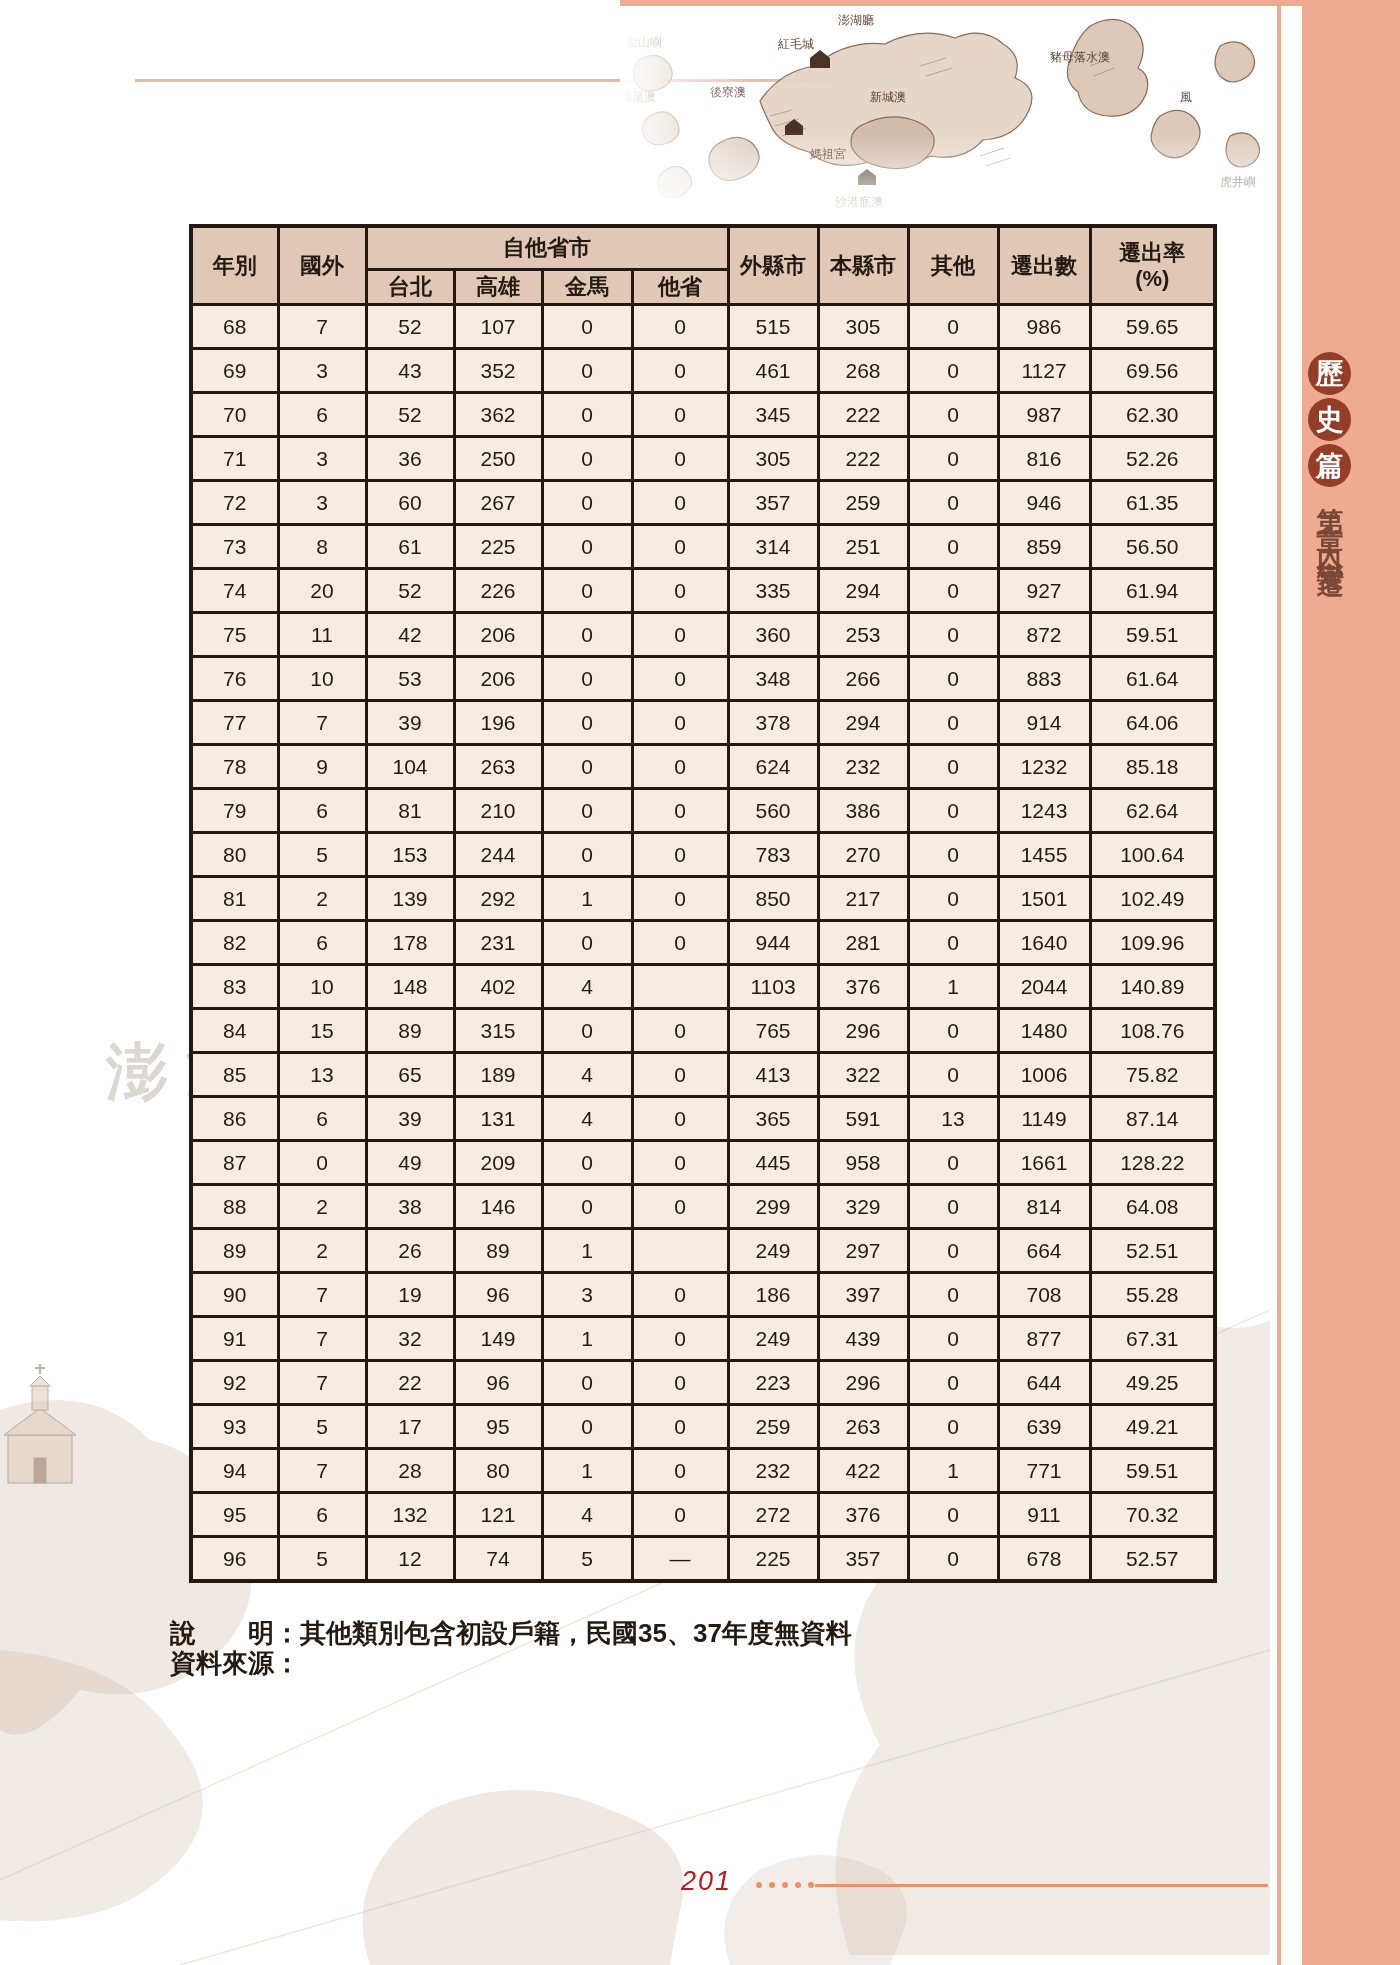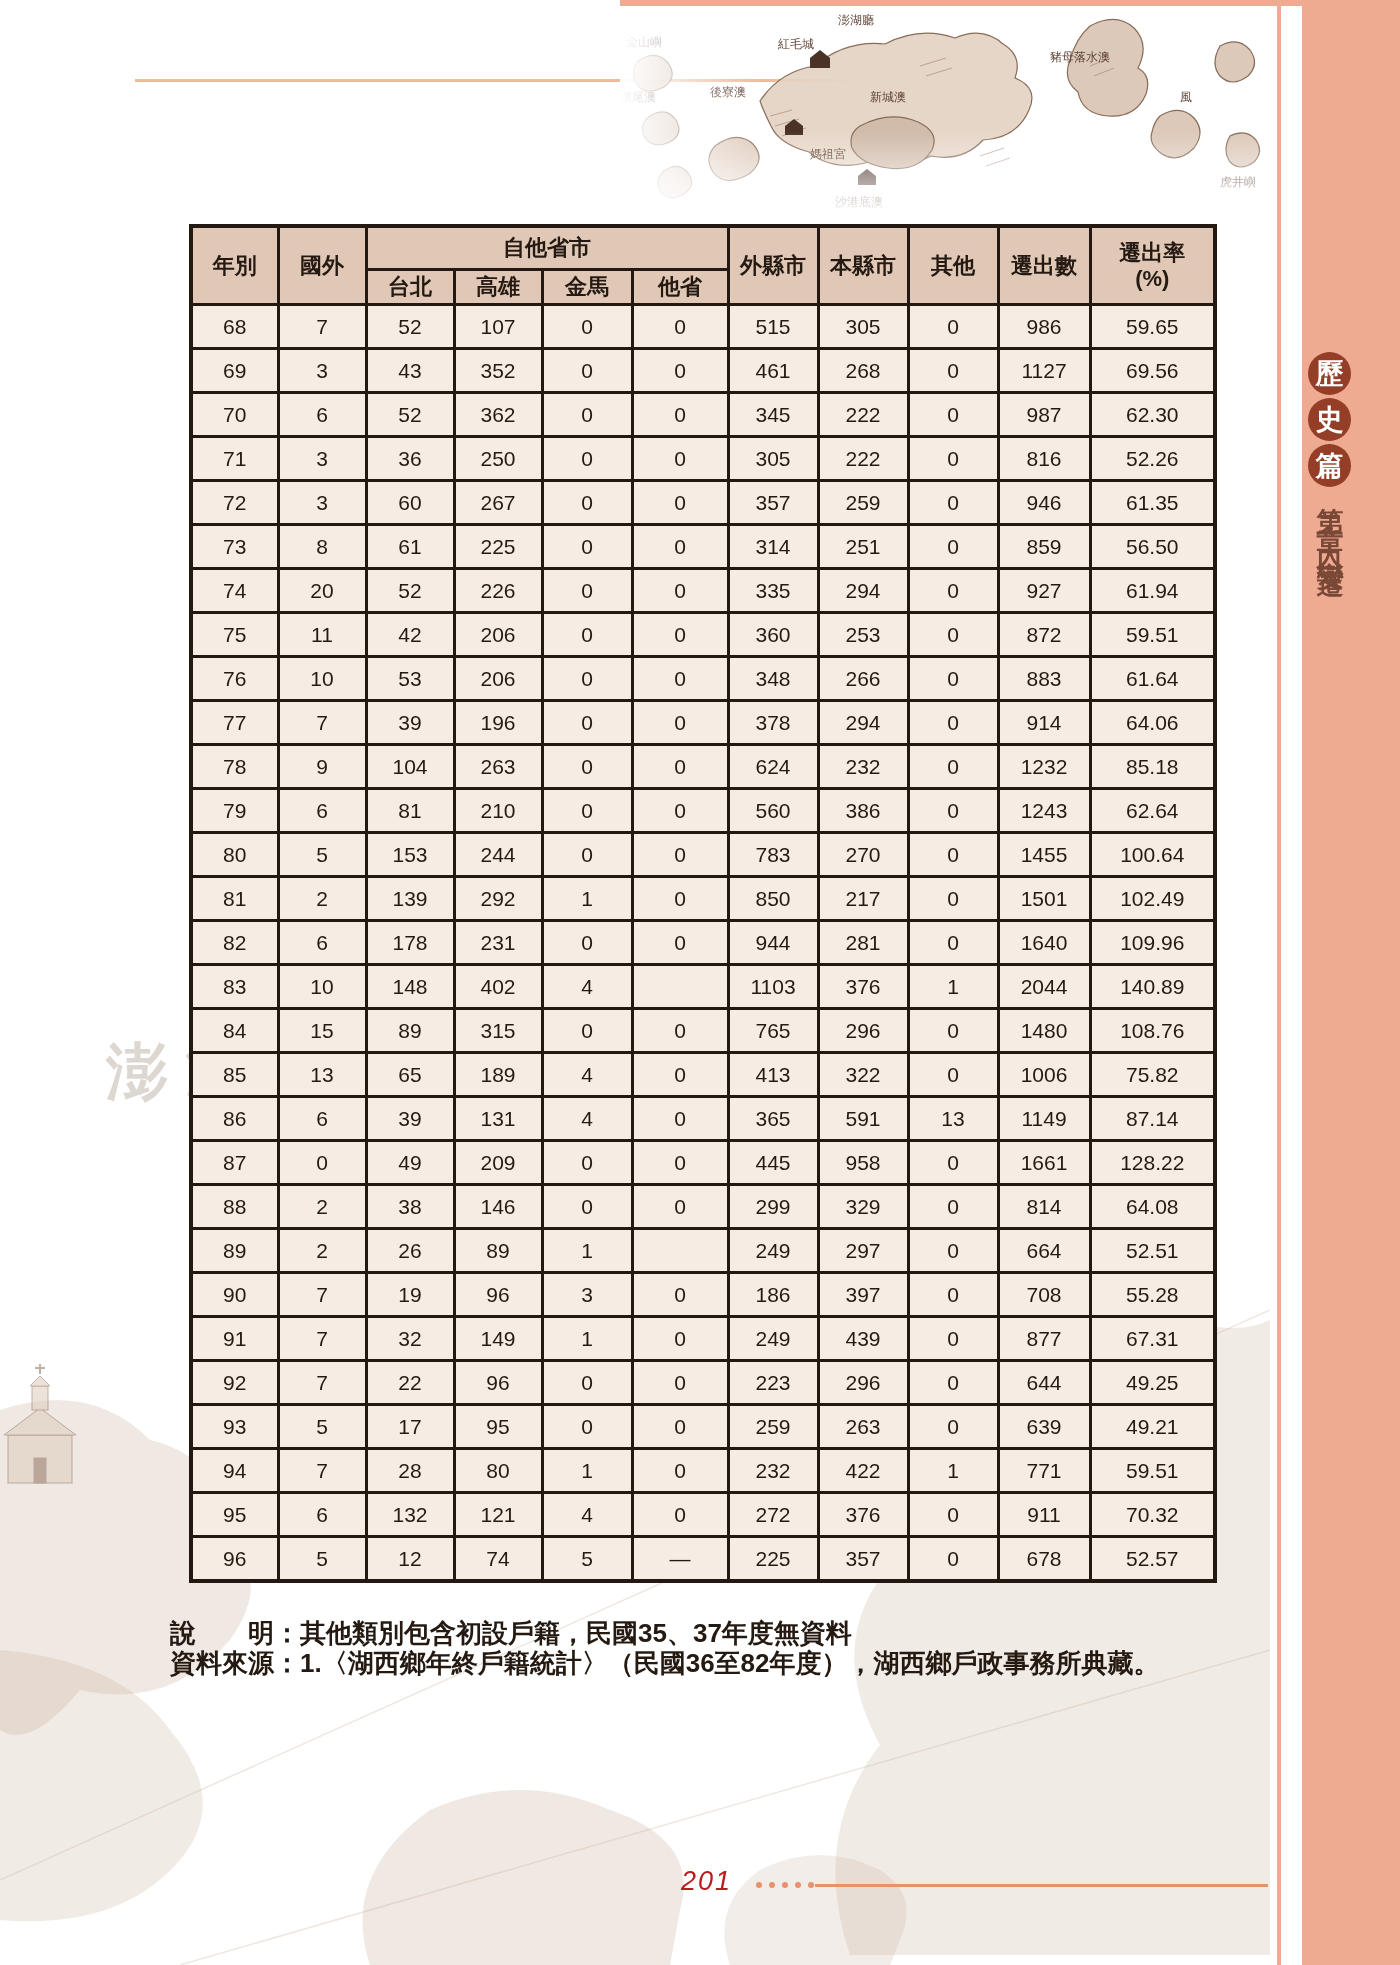--- a/index.html
+++ b/index.html
@@ -564,21 +564,20 @@
 </div>
 
 <div class="notes">
   <div class="note-row">
     <span class="lbl">說　　明：</span>
     <span>其他類別包含初設戶籍，民國35、37年度無資料</span>
   </div>
   <div class="note-row">
     <span class="lbl">資料來源：</span>
     <span>
-      <span style="display:block">1.〈湖西鄉年終戶籍統計〉（民國36至82年度），湖西鄉戶政事務所典藏。</span>
     </span>
   </div>
 </div>
 
 <div class="page-num">201</div>
 <div class="foot-dots">
     <i></i>
     <i></i>
     <i></i>
     <i></i>

